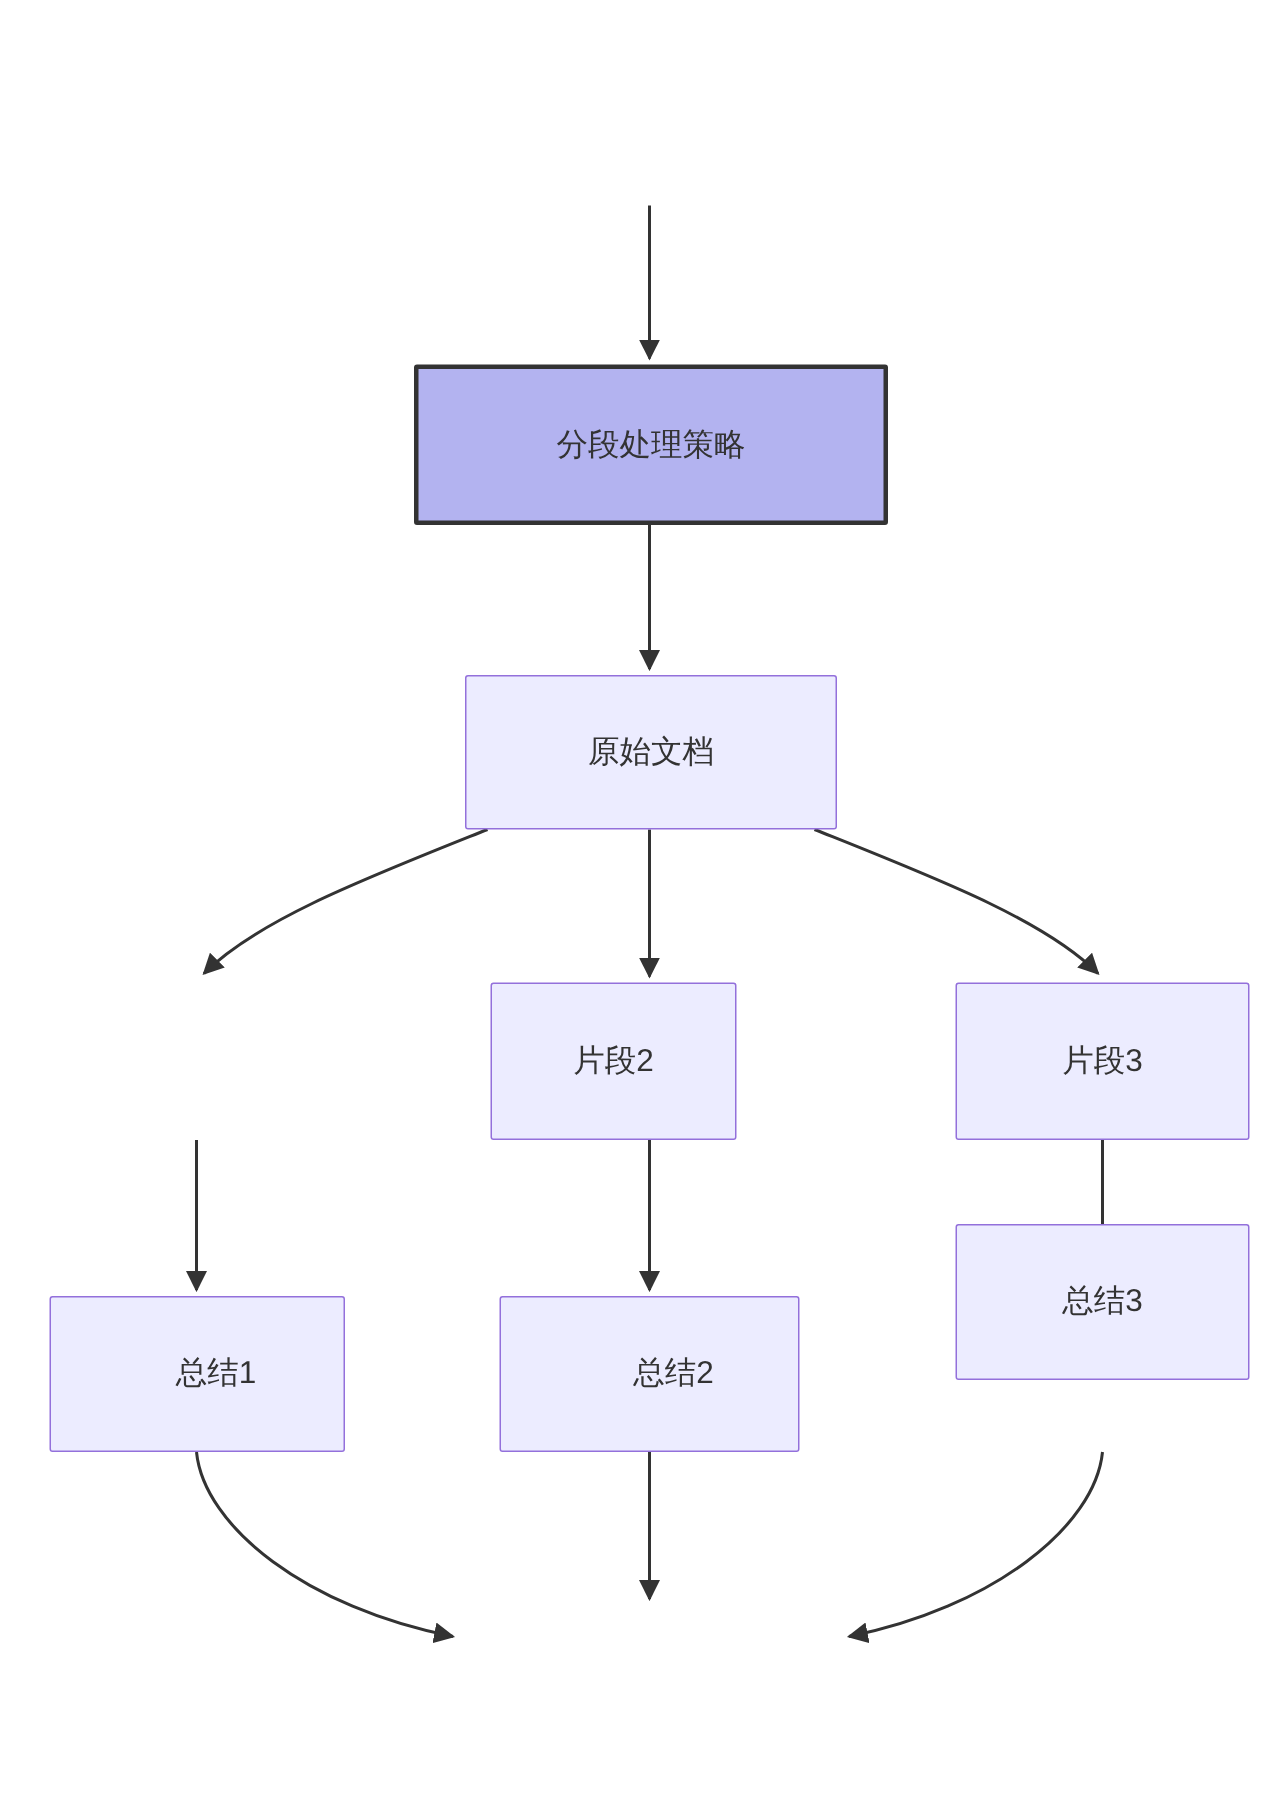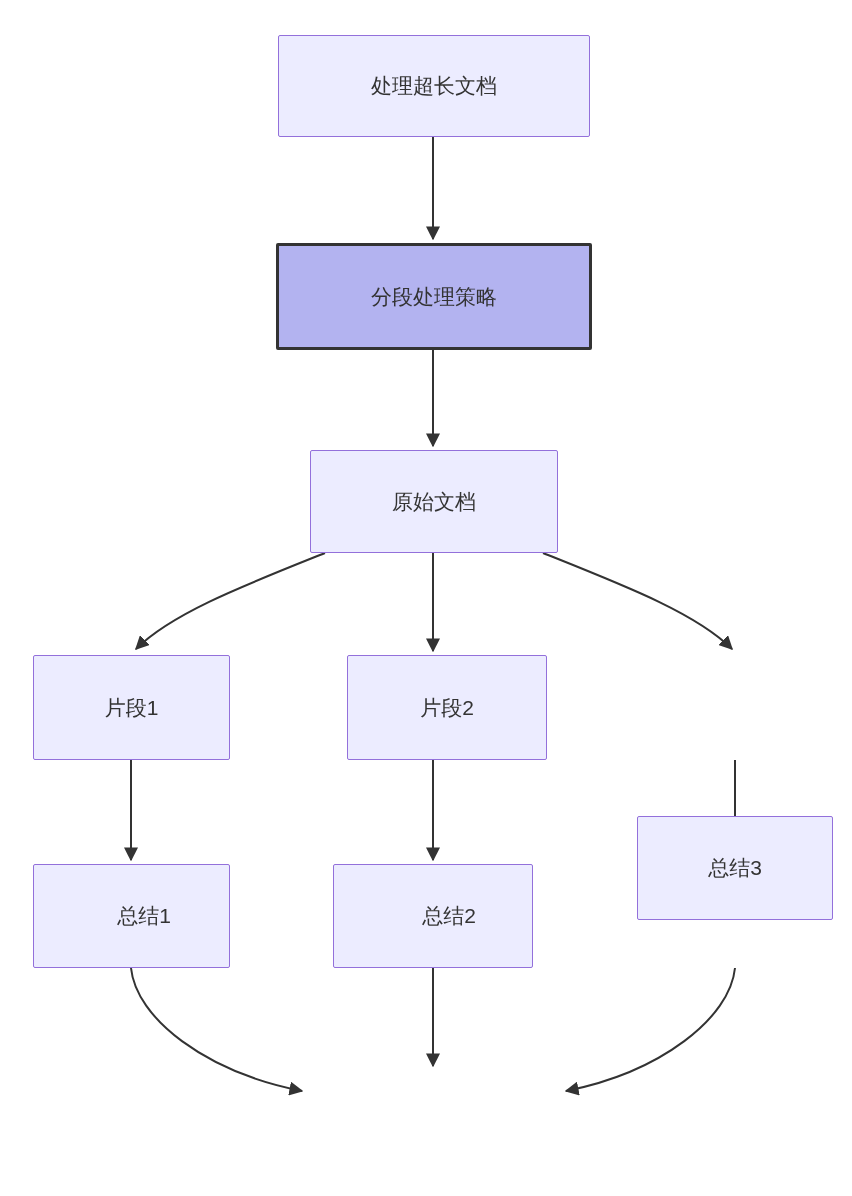--- a/index.html
+++ b/index.html
@@ -70,40 +70,37 @@
     <path class="edge" d="M433,553 L433,651" marker-end="url(#arrow)"></path>
     <path class="edge" d="M543,553 C623,585 696,613 732,649" marker-end="url(#arrow)"></path>
     <path class="edge" d="M131,760 L131,860" marker-end="url(#arrow)"></path>
     <path class="edge" d="M433,760 L433,860" marker-end="url(#arrow)"></path>
     <path class="edge" d="M735,760 L735,860" marker-end="url(#arrow)"></path>
     <path class="edge" d="M131,968 C136,1018 205,1072 302,1091" marker-end="url(#arrow)"></path>
     <path class="edge" d="M433,968 L433,1066" marker-end="url(#arrow)"></path>
     <path class="edge" d="M735,968 C730,1018 661,1072 566,1091" marker-end="url(#arrow)"></path>
   </svg>
 
-  <div class="node" style="left:278px; top:35px; width:312px; height:102px;">
-    <span>处理超长文档</span>
-  </div>
 
   <div class="node" style="left:310px; top:450px; width:248px; height:103px;">
     <span>原始文档</span>
   </div>
 
   <div class="node node--strategy" style="left:276px; top:243px; width:316px; height:107px;">
     <span>分段处理策略</span>
   </div>
 
-  <div class="node" style="left:33px; top:655px; width:197px; height:105px;">
-    <span>片段1</span>
-  </div>
 
-  <div class="node" style="left:347px; top:655px; width:200px; height:105px;text-align:right;">
+  <div class="node" style="left:327px; top:655px; width:164px; height:105px;text-align:right;">
     <span>片段2</span>
   </div>
 
+  <div class="node" style="left:637px; top:655px; width:196px; height:105px;">
+    <span>片段3</span>
+  </div>
 
   <div class="node" style="left:33px; top:864px; width:197px; height:104px;padding-left:25px;">
     <span>总结1</span>
   </div>
 
   <div class="node" style="left:333px; top:864px; width:200px; height:104px;padding-left:32px;">
     <span>总结2</span>
   </div>
 
   <div class="node" style="left:637px; top:816px; width:196px; height:104px;">

